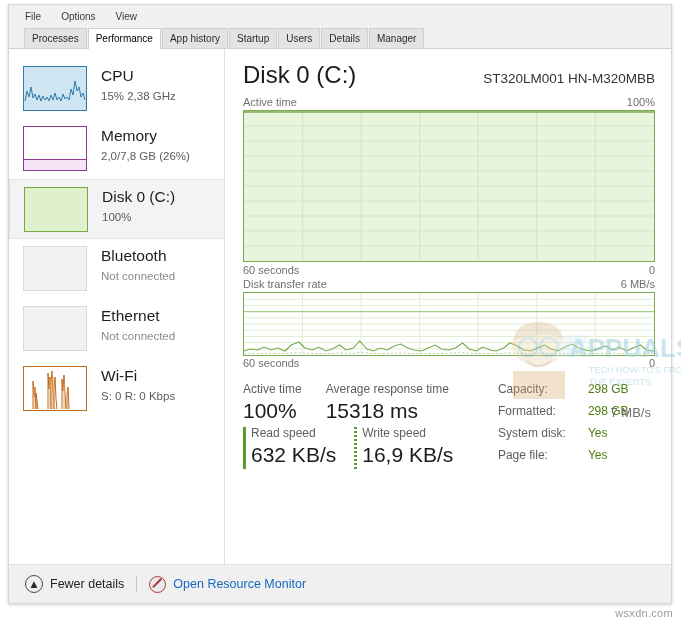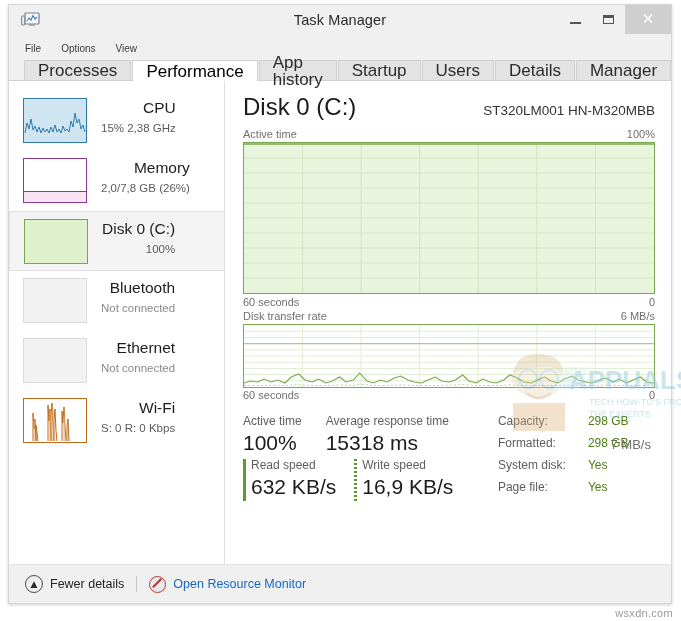--- a/index.html
+++ b/index.html
@@ -119,22 +119,22 @@
     padding-left: 15px;
     display: flex;
     align-items: flex-end;
     gap: 1px;
     background: #f0f0f0;
     position: relative;
     z-index: 3;
   }
   .tab {
     height: 20px;
-    padding: 0 13px;
-    font-size: 17px;
+    padding: 0 7px;
+    font-size: 10px;
     color: #2b2b2b;
     background: #e3e3e3;
     border: 1px solid #cfcfcf;
     border-bottom: none;
     box-sizing: border-box;
     display: flex;
     align-items: center;
     line-height: 1;
   }
   .tab.active {
@@ -193,21 +193,20 @@
   .mem-band {
     position: absolute;
     left: 0; right: 0; bottom: 0;
     height: 10px;
     background: #f6e4f6;
     border-top: 1px solid #8c3a8c;
   }
   .res-text {
     padding-left: 14px;
     padding-top: 0px;
-    text-align: right;
   }
   .res-title {
     font-size: 15.5px;
     color: #1d1d1d;
     line-height: 20px;
   }
   .res-sub {
     font-size: 11.5px;
     color: #5b5b5b;
     line-height: 16px;
@@ -383,42 +382,20 @@
     text-align: right;
   }
 </style>
 </head>
 <body>
 
 <div id="screen">
 
   <div id="window">
 
-    <div class="titlebar">
-      <span class="tm-icon">
-        <svg viewBox="0 0 19 17">
-          <rect x="4" y="1" width="14" height="11" rx="1" fill="#fbfbfb" stroke="#6f7f8f" stroke-width="1.2"></rect>
-          <polyline points="6,9 8,6 10,8 12,3.5 14,7 16,5" fill="none" stroke="#3d7fb5" stroke-width="1.1"></polyline>
-          <rect x="8" y="12.3" width="6" height="1.4" fill="#8d9aa6"></rect>
-          <rect x="0.6" y="4" width="3.2" height="9" rx="0.6" fill="#e8edf2" stroke="#6f7f8f" stroke-width="1"></rect>
-        </svg>
-      </span>
-      <div class="title-text">Task Manager</div>
-      <div class="winbtns">
-        <div class="winbtn">
-            <span class="glyph-min"></span>
-          </div>
-        <div class="winbtn">
-            <span class="glyph-max"></span>
-          </div>
-        <div class="winbtn close">
-            <span class="glyph-close">✕</span>
-          </div>
-      </div>
-    </div>
 
     <div class="menubar">
       <span class="menuitem">File</span>
       <span class="menuitem">Options</span>
       <span class="menuitem">View</span>
     </div>
 
     <div class="tabstrip">
       <div class="tab">Processes</div>
       <div class="tab active">Performance</div>

